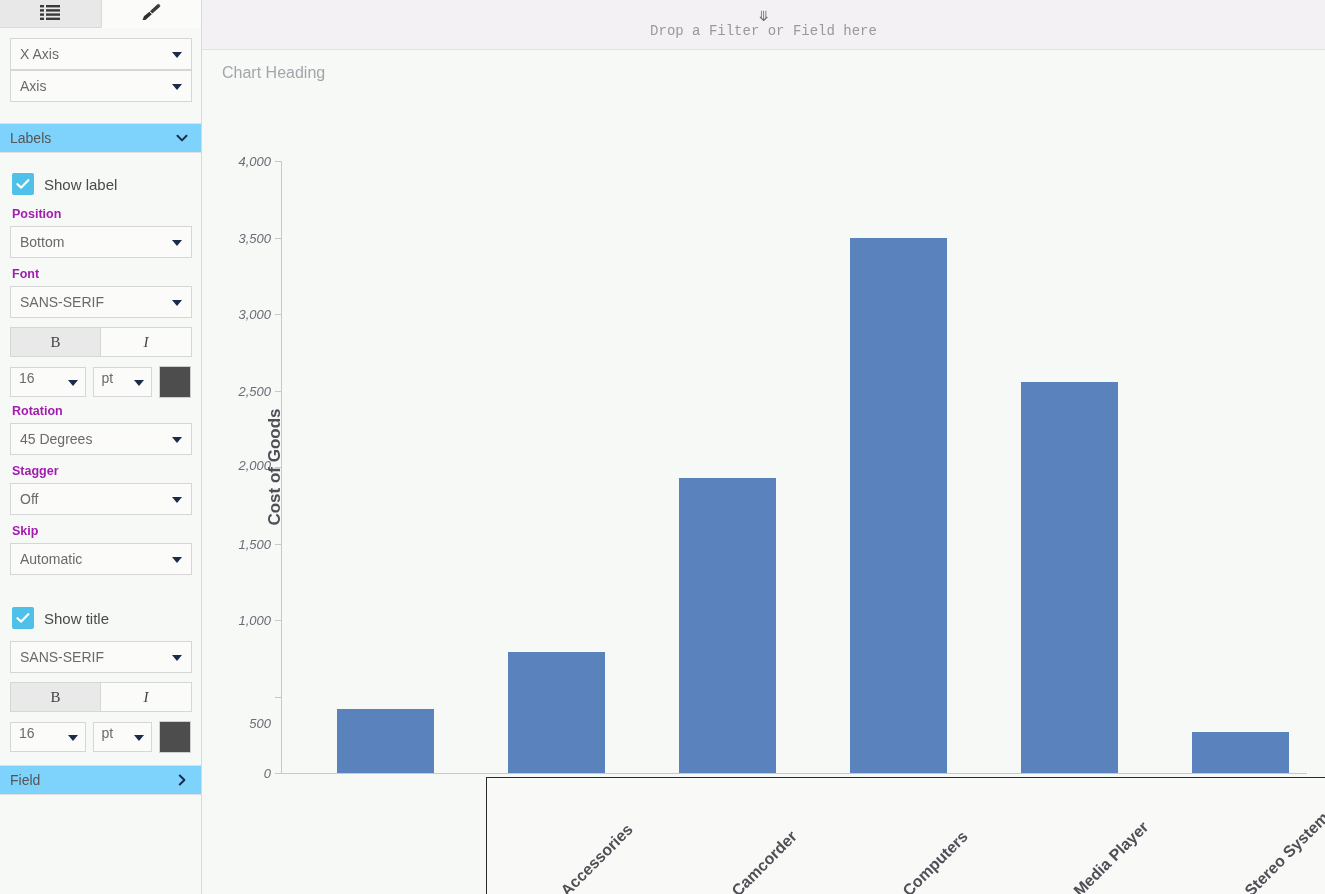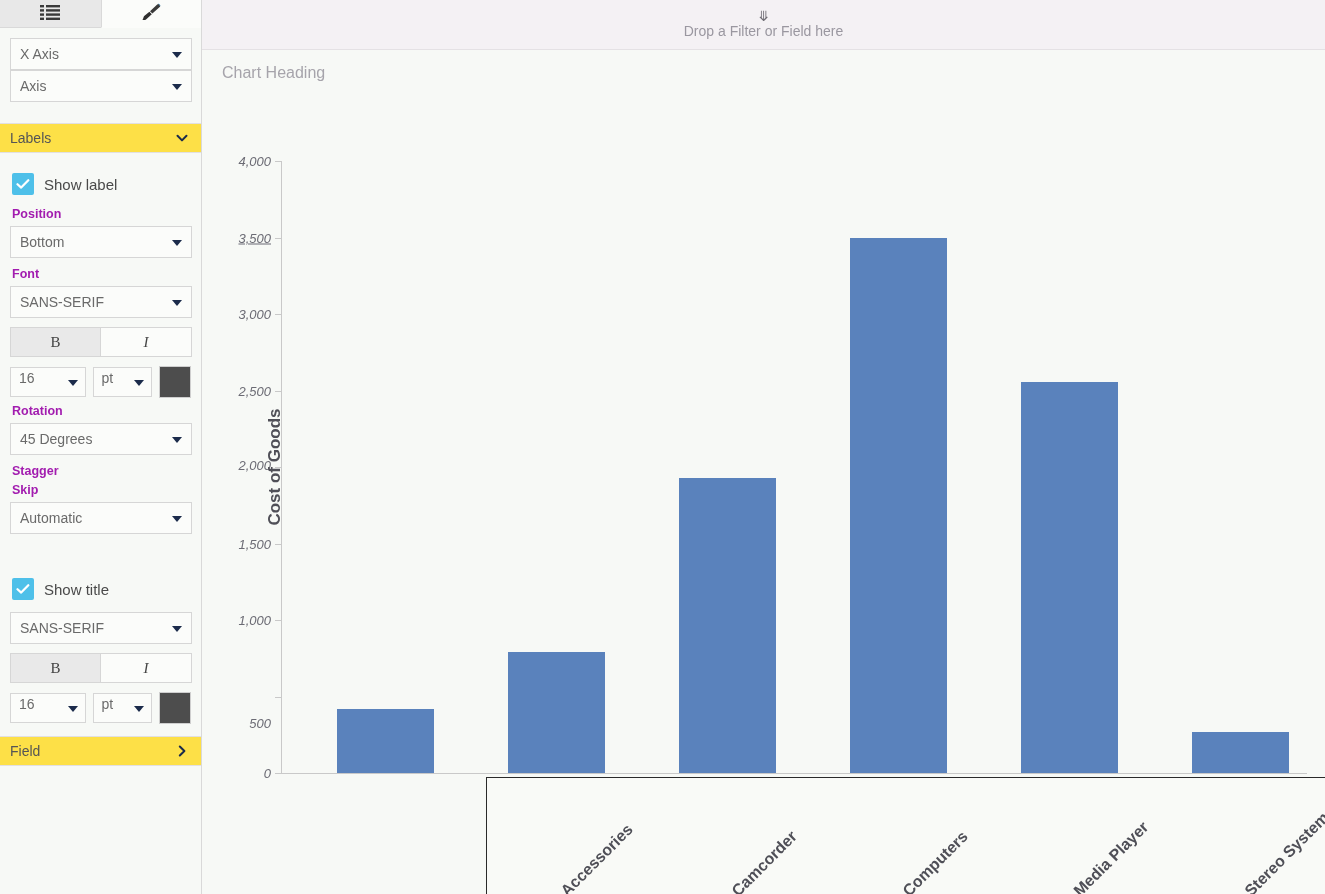--- a/index.html
+++ b/index.html
@@ -47,21 +47,21 @@
     position: absolute; right: 9px; top: 50%;
     margin-top: -2px;
     width: 0; height: 0;
     border-left: 5px solid transparent;
     border-right: 5px solid transparent;
     border-top: 6px solid #1b2b4b;
   }
 
   .section-head {
     height: 30px;
-    background: #fde047;
+    background: #7dd3fc;
     border-top: 1px solid #e2e0e2;
     border-bottom: 1px solid #e2e0e2;
     display: flex; align-items: center; justify-content: space-between;
     padding: 0 12px 0 10px;
     font-size: 14px; color: #555;
     cursor: pointer;
     text-align: center;
   }
   .chev { display: inline-block; width: 14px; height: 14px; position: relative; }
   .chev svg { display:block; }
@@ -118,21 +118,21 @@
   #dropzone {
     height: 50px;
     background: #f4f1f4;
     border-bottom: 1px solid #e4e1e4;
     display: flex; flex-direction: column;
     align-items: center; justify-content: center;
     color: #9a97a0; font-size: 14px;
     cursor: pointer;
   }
   #dropzone .dz-icon { font-size: 14px; line-height: 12px; color: #6f6c74; }
-  #dropzone .dz-text { margin-top: 1px; }
+  #dropzone .dz-text { margin-top: 1px; font-family: Liberation Mono, monospace; }
 
   #chart-area { position: relative; height: 844px; }
 
   #chart-heading {
     position: absolute; left: 20px; top: 14px;
     font-size: 16px; color: #a6a4ab;
   }
 
   
   #plot {
@@ -295,23 +295,29 @@
 
         <div class="fieldlabel" style="">Rotation</div>
         <div class="select-wrap">
           <div class="select-box">
             <span>45 Degrees</span>
             <span class="caret"></span>
           </div>
         </div>
 
         <div class="fieldlabel">Stagger</div>
+        <div class="select-wrap">
+          <div class="select-box">
+            <span>Off</span>
+            <span class="caret"></span>
+          </div>
+        </div>
 
         <div class="fieldlabel">Skip</div>
-        <div class="select-wrap" style="margin-bottom:12px">
+        <div class="select-wrap" style="margin-bottom:0">
           <div class="select-box">
             <span>Automatic</span>
             <span class="caret"></span>
           </div>
         </div>
       </div>
 
 
       <div class="group-pad">
         <div class="checkrow">
@@ -375,21 +381,21 @@
         <div class="axis-v"></div>
         <div class="axis-h"></div>
         <div id="ytick-labels">
             <div class="ytick-label" style="top: 612px;">0</div>
             <div class="ytick-label" style="top: 562px;">500</div>
             <div class="ytick-label" style="top: 459px;">1,000</div>
             <div class="ytick-label" style="top: 382.5px;">1,500</div>
             <div class="ytick-label" style="top: 304px;">2,000</div>
             <div class="ytick-label" style="top: 229.5px;">2,500</div>
             <div class="ytick-label" style="top: 153px;">3,000</div>
-            <div class="ytick-label" style="top: 76.5px; text-decoration: underline;">3,500</div>
+            <div class="ytick-label" style="top: 76.5px;">3,500</div>
             <div class="ytick-label" style="top: 0px;">4,000</div>
           </div>
         <div id="ytitle">Cost of Goods</div>
         <div id="bars">
             <div class="bar" title="Accessories: 420" style="left: 56px; width: 97px; height: 64.26px; background: rgb(90, 130, 188);"></div>
             <div class="bar" title="Camcorder: 790" style="left: 227px; width: 97px; height: 120.87px; background: rgb(90, 130, 188);"></div>
             <div class="bar" title="Computers: 1930" style="left: 398px; width: 97px; height: 295.29px; background: rgb(90, 130, 188);"></div>
             <div class="bar" title="Media Player: 3500" style="left: 569px; width: 97px; height: 535.5px; background: rgb(90, 130, 188);"></div>
             <div class="bar" title="Stereo Systems: 2555" style="left: 740px; width: 97px; height: 390.915px; background: rgb(90, 130, 188);"></div>
             <div class="bar" title="Televisions: 265" style="left: 911px; width: 97px; height: 40.545px; background: rgb(90, 130, 188);"></div>

